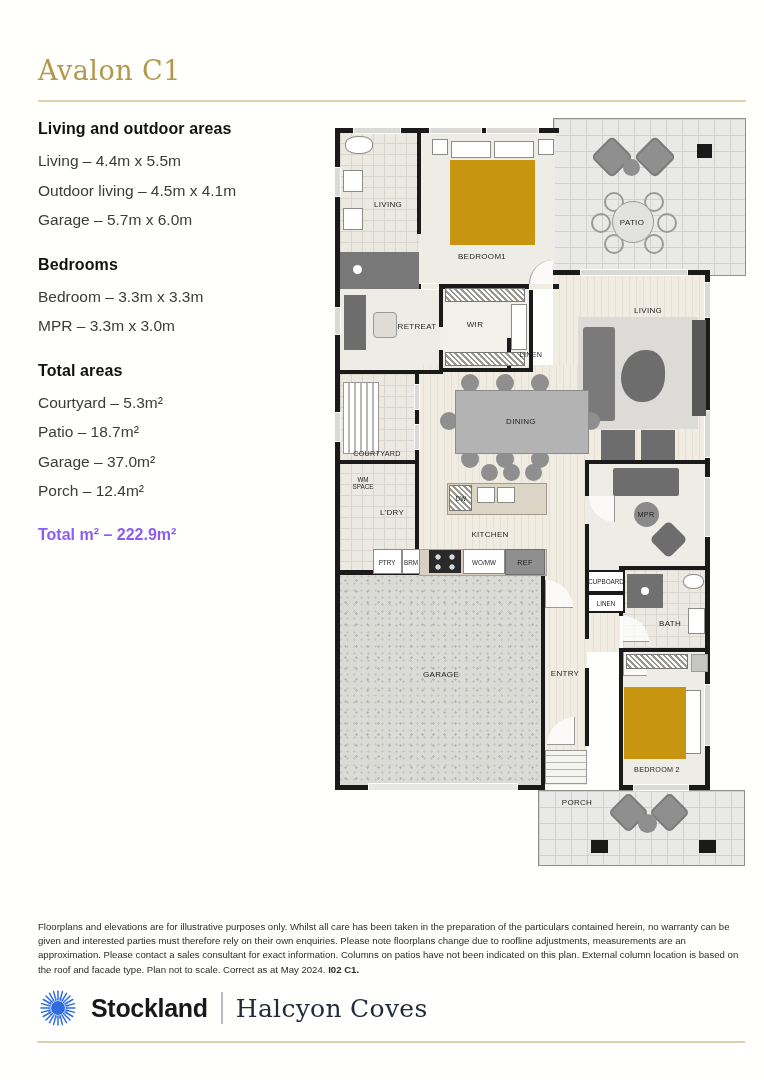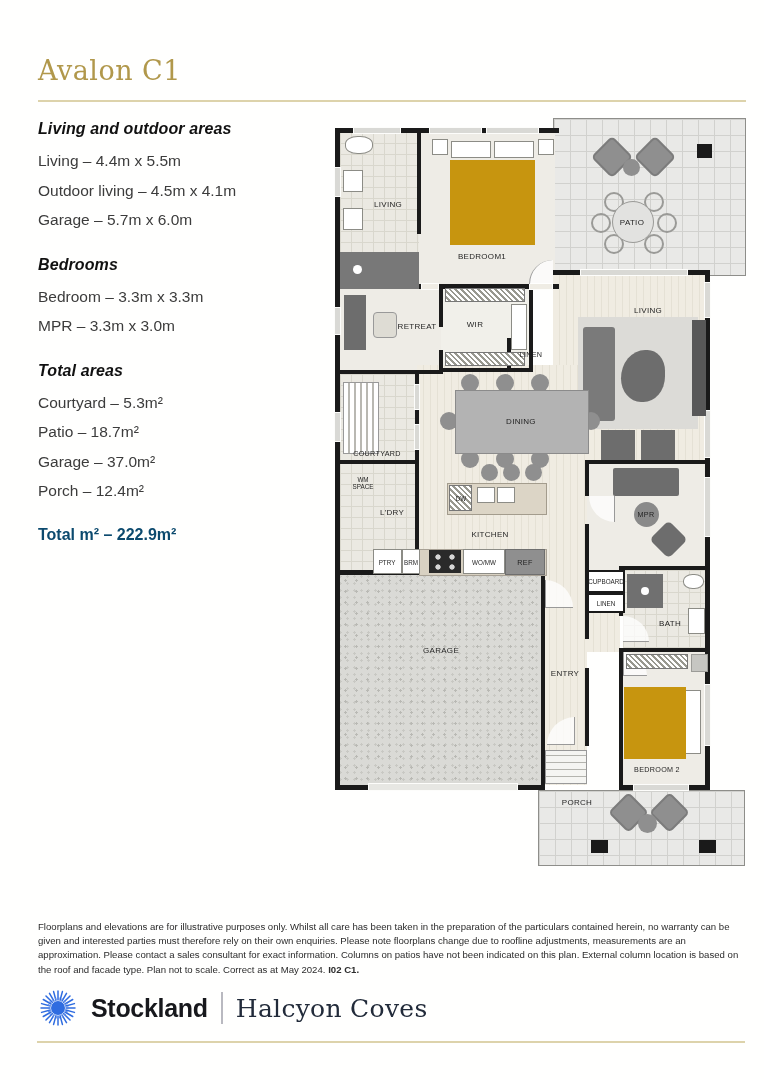--- a/index.html
+++ b/index.html
@@ -6,24 +6,24 @@
   #page{position:relative;width:764px;height:1080px;background:#fffffe;font-family:"Liberation Sans",sans-serif;overflow:hidden;}
 
   
   #title{position:absolute;left:38px;top:55px;font-family:"DejaVu Serif","Liberation Serif",serif;font-size:27px;color:#b1984b;letter-spacing:.5px;}
   .rule{position:absolute;height:2px;background:#ddd3ab;}
   #rule-top{left:38px;top:100px;width:708px;}
   #rule-bottom{left:37px;top:1041px;width:708px;}
 
   
   #specs{position:absolute;left:38px;top:120px;width:280px;color:#3c3c3c;}
-  #specs h3{font-size:16px;color:#111;margin:21px 0 8px 0;font-weight:bold;letter-spacing:.1px;font-style:italic;}
+  #specs h3{font-size:16px;color:#111;margin:21px 0 8px 0;font-weight:bold;letter-spacing:.1px;}
   #specs h3:first-child{margin-top:0;}
   #specs p{margin:0;font-size:15.5px;line-height:29.5px;font-weight:400;}
-  #specs .total{margin-top:14px;font-size:16px;font-weight:bold;color:#0c4a6e;}
+  #specs .total{margin-top:14px;font-size:16px;font-weight:bold;color:#8b5cf6;}
 
   
   #plan{position:absolute;left:333px;top:112px;width:418px;height:760px;}
   .wall{position:absolute;background:#1a1a1a;}
   .win{position:absolute;background:#d9d9d5;border:1px solid #fdfdfb;box-sizing:border-box;}
   .rl{position:absolute;font-size:8px;color:#1f1f1f;letter-spacing:.3px;white-space:nowrap;transform:translate(-50%,-50%);z-index:6;text-align:center;}
   .rl.sm{font-size:6.3px;letter-spacing:0;}
   .rl.md{font-size:7.2px;}
   .floor{position:absolute;}
   .tile{background-color:#ebe9e2;background-image:linear-gradient(#d9d7cd 1px,transparent 1px),linear-gradient(90deg,#d9d7cd 1px,transparent 1px);background-size:11px 11px;}
@@ -253,21 +253,21 @@
     <div class="rl" style="left:157px;top:422px;">KITCHEN</div>
     <div class="rl sm" style="left:128px;top:386px;">DW</div>
     <div class="rl sm" style="left:54px;top:450px;">PTRY</div>
     <div class="rl sm" style="left:78px;top:450px;">BRM</div>
     <div class="rl sm" style="left:151px;top:450px;">WO/MW</div>
     <div class="rl md" style="left:192px;top:450px;">REF</div>
     <div class="rl md" style="left:313px;top:402px;">MPR</div>
     <div class="rl sm" style="left:273px;top:469px;">CUPBOARD</div>
     <div class="rl sm" style="left:273px;top:491px;">LINEN</div>
     <div class="rl" style="left:337px;top:511px;">BATH</div>
-    <div class="rl" style="left:108px;top:538px;">GARAGE</div>
+    <div class="rl" style="left:108px;top:562px;">GARAGE</div>
     <div class="rl" style="left:232px;top:561px;">ENTRY</div>
     <div class="rl md" style="left:324px;top:657px;">BEDROOM 2</div>
     <div class="rl" style="left:244px;top:690px;">PORCH</div>
   </div>
 
   <div id="disclaimer">
     <span>Floorplans and elevations are for illustrative purposes only. Whilst all care has been taken in the preparation of the particulars contained herein, no warranty can be given and interested parties must therefore rely on their own enquiries. Please note floorplans change due to roofline adjustments, measurements are an approximation. Please contact a sales consultant for exact information. Columns on patios have not been indicated on this plan. External column location is based on the roof and facade type. Plan not to scale. Correct as at May 2024. </span><b>I02 C1.</b>
   </div>
 
   <div id="footer">

